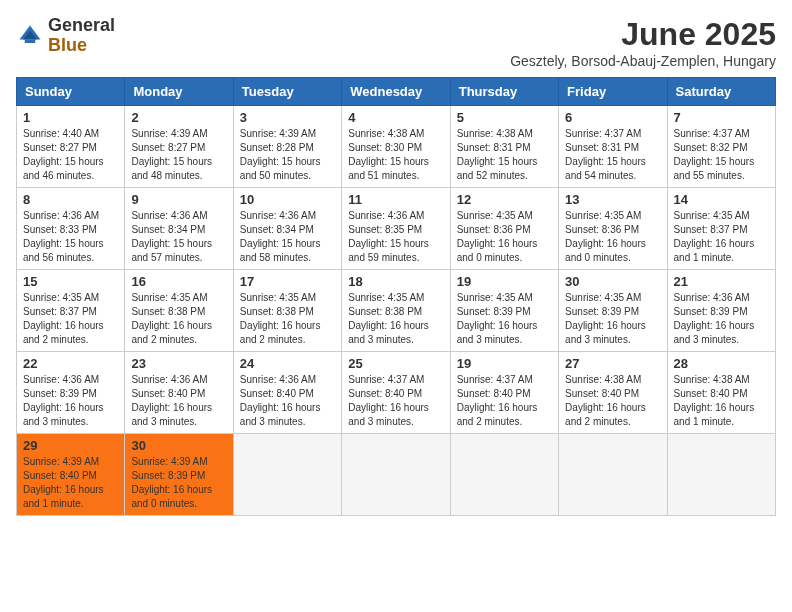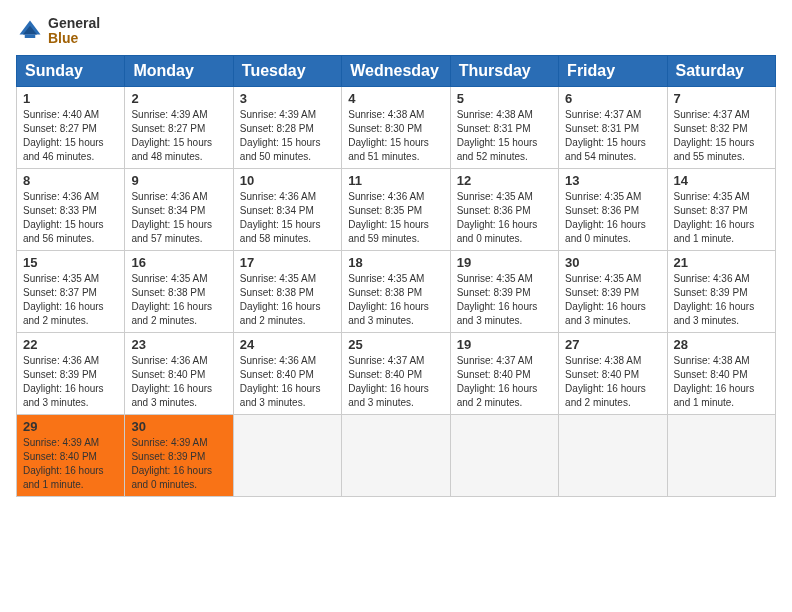--- a/index.html
+++ b/index.html
@@ -15,21 +15,21 @@
       justify-content: space-between;
       align-items: flex-start;
       margin-bottom: 4px;
     }
     .logo {
       display: flex;
       align-items: center;
       gap: 4px;
     }
     .logo-text {
-      font-size: 14px;
+      font-size: 18px;
       font-weight: bold;
       line-height: 1.1;
     }
     .logo-general { color: #333; }
     .logo-blue { color: #a16207; }
     .logo-icon {
       width: 28px;
       height: 28px;
     }
     .title-block {
@@ -45,21 +45,21 @@
       color: #444;
     }
     .calendar {
       width: 100%;
       border-collapse: collapse;
       margin-top: 8px;
     }
     .calendar th {
       background: #2a6db5;
       color: #fff;
-      font-size: 16px;
+      font-size: 13px;
       font-weight: bold;
       text-align: left;
       padding: 6px 8px;
       border: 1px solid #1a5fa8;
     }
     .calendar td {
       vertical-align: top;
       border: 1px solid #ccc;
       padding: 4px 6px;
       width: 108px;
@@ -94,20 +94,24 @@
     <svg class="logo-icon" viewBox="0 0 32 32" xmlns="http://www.w3.org/2000/svg">
       <polygon points="16,4 28,20 4,20" fill="#2a6db5"></polygon>
       <polygon points="16,10 24,20 8,20" fill="#1a4f8a"></polygon>
       <rect x="10" y="20" width="12" height="4" fill="#2a6db5"></rect>
     </svg>
     <div class="logo-text">
       <span class="logo-general">General</span><br>
       <span class="logo-blue">Blue</span>
     </div>
   </div>
+  <div class="title-block">
+    <div class="month-year">June 2025</div>
+    <div class="location">Gesztely, Borsod-Abauj-Zemplen, Hungary</div>
+  </div>
 </div>
 
 <table class="calendar">
   <thead>
     <tr>
     <th>Sunday</th>
         <th>Monday</th>
         <th>Tuesday</th>
         <th>Wednesday</th>
         <th>Thursday</th>

